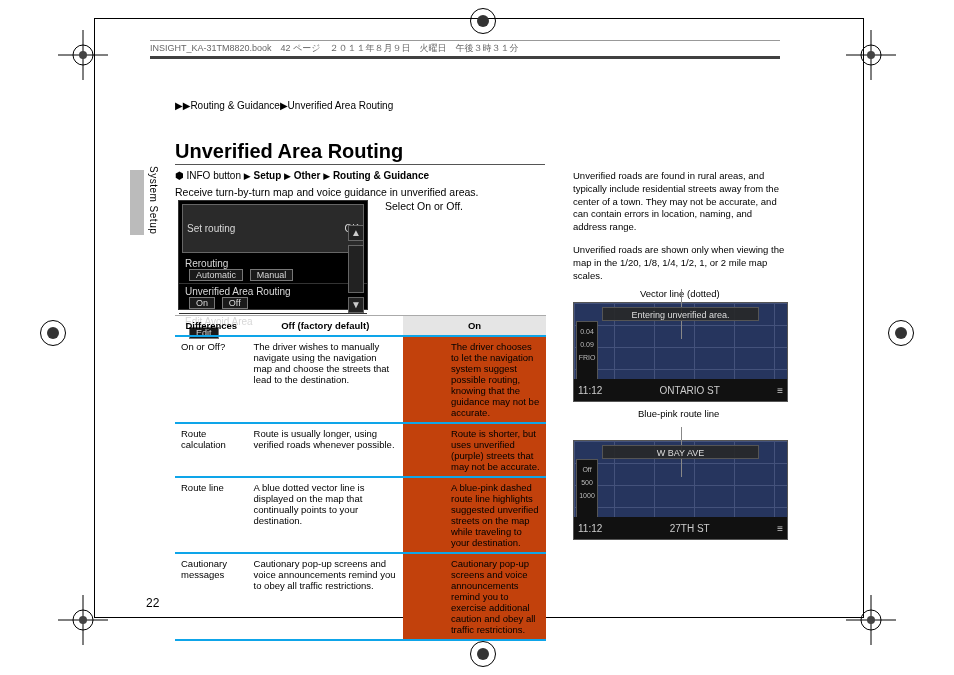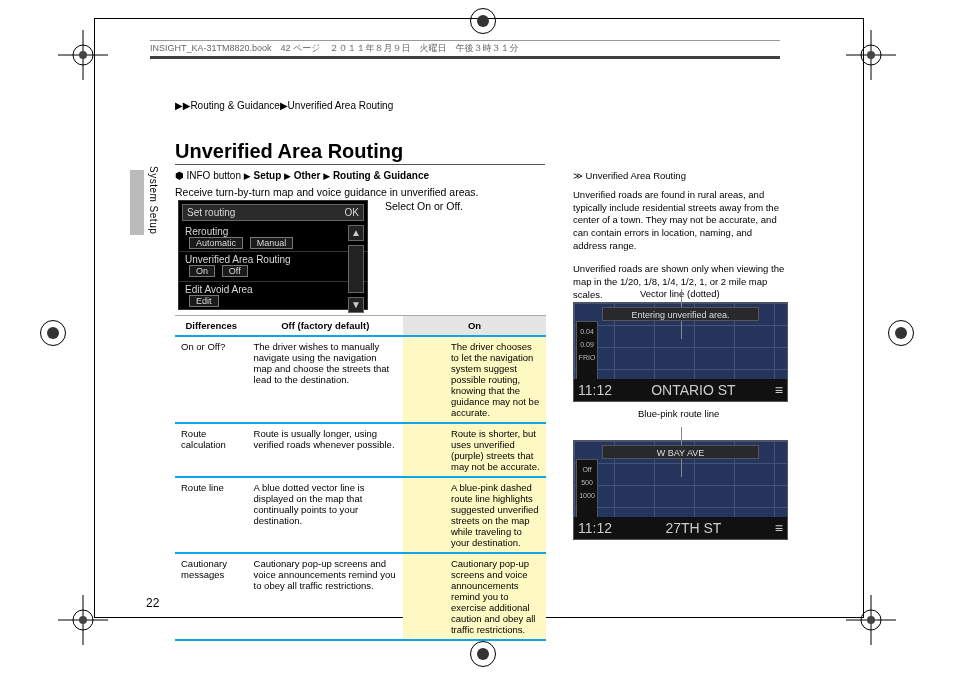--- a/index.html
+++ b/index.html
@@ -106,21 +106,21 @@
     left: 178px; top: 200px;
     width: 190px; height: 110px;
     background: #000;
     color: #d8d8d8;
     font-size: 10px;
     border: 1px solid #333;
   }
   .sr-title {
     background: #2a2a2a; border: 1px solid #666;
     display: flex; justify-content: space-between;
-    padding: 2px 4px; margin: 3px;
+    padding: 18px 4px; margin: 3px;
   }
   .sr-row {
     padding: 2px 6px;
     display: flex;
     justify-content: space-between;
     align-items: flex-end;
   }
   .sr-row .opts span {
     display: inline-block;
     border: 1px solid #777;
@@ -158,21 +158,21 @@
     padding: 4px 6px;
     vertical-align: top;
     text-align: left;
   }
   .diff-table th {
     font-weight: bold;
     text-align: center;
   }
   .diff-table td.left { width: 70px; }
   .diff-table td.mid  { width: 150px; }
-  .diff-table td.right{ width: 138px; background: #fef9c3; padding-left: 48px; }
+  .diff-table td.right{ width: 138px; background: #c2410c; padding-left: 48px; }
   .diff-table th.right{ background: #e5e5e5; }
   .right-col {
     position: absolute;
     left: 573px; top: 170px;
     width: 215px;
     font-size: 9.5px;
     line-height: 1.35;
   }
   .right-col .head { margin-bottom: 6px; font-size: 9.5px; }
   .right-col p { margin-bottom: 10px; }
@@ -193,21 +193,21 @@
     border: 1px solid #555;
   }
   .map1 { left: 573px; top: 302px; height: 100px; }
   .map2 { left: 573px; top: 440px; height: 100px; }
   .map-panel .statusbar {
     position: absolute;
     bottom: 0; left: 0; right: 0;
     height: 14px;
     background: #111;
     color: #ccc;
-    font-size: 14px;
+    font-size: 10px;
     display: flex;
     align-items: center;
     padding: 11px 4px;
     justify-content: space-between;
   }
   .map-panel .topbar {
     position: absolute;
     top: 4px; left: 28px; right: 28px;
     height: 14px;
     background: rgba(40,40,40,0.9);
@@ -368,21 +368,20 @@
   </tr>
   <tr>
     <td class="left">Cautionary messages</td>
     <td class="mid">Cautionary pop-up screens and voice announcements remind you to obey all traffic restrictions.</td>
     <td class="right">Cautionary pop-up screens and voice announcements remind you to exercise additional caution and obey all traffic restrictions.</td>
   </tr>
 </tbody>
   </table>
 
 <div class="right-col">
-  <div class="head">≫ <span>Unverified Area Routing</span></div>
   <p>Unverified roads are found in rural areas, and typically include residential streets away from the center of a town. They may not be accurate, and can contain errors in location, naming, and address range.</p>
   <p>Unverified roads are shown only when viewing the map in the 1/20, 1/8, 1/4, 1/2, 1, or 2 mile map scales.</p>
 </div>
 
 <div class="right-label1">Vector line (dotted)</div>
 
 <div class="map-panel map1">
   <div class="grid"></div>
   <div class="pointer-line"></div>
   <div class="topbar">Entering unverified area.</div>

